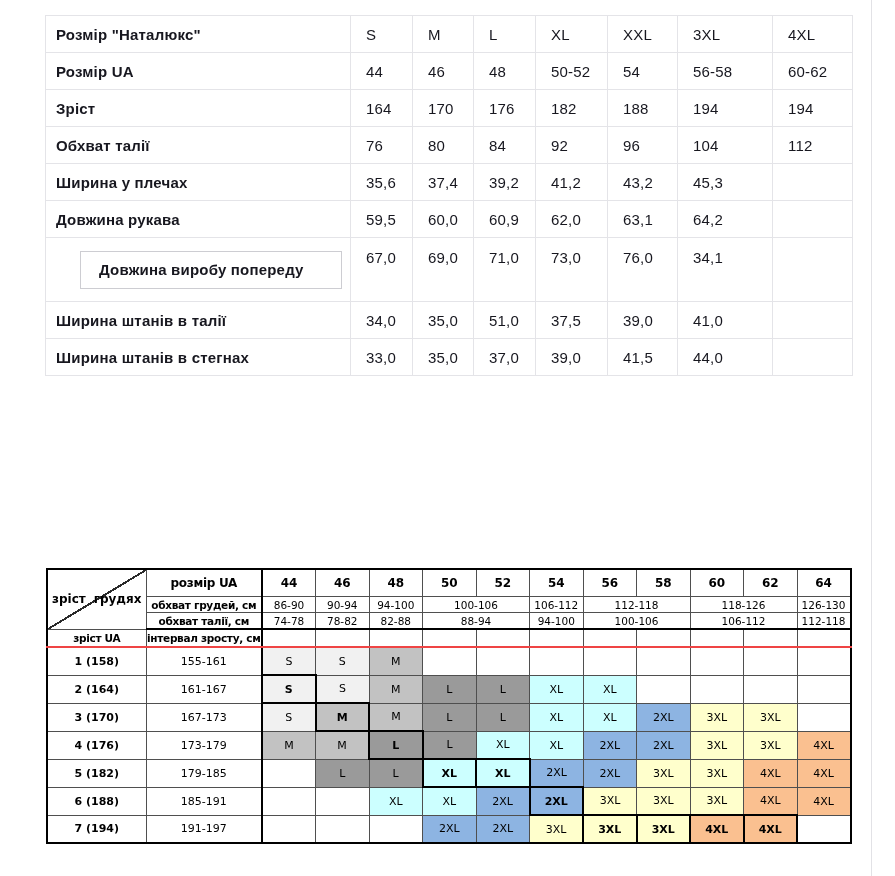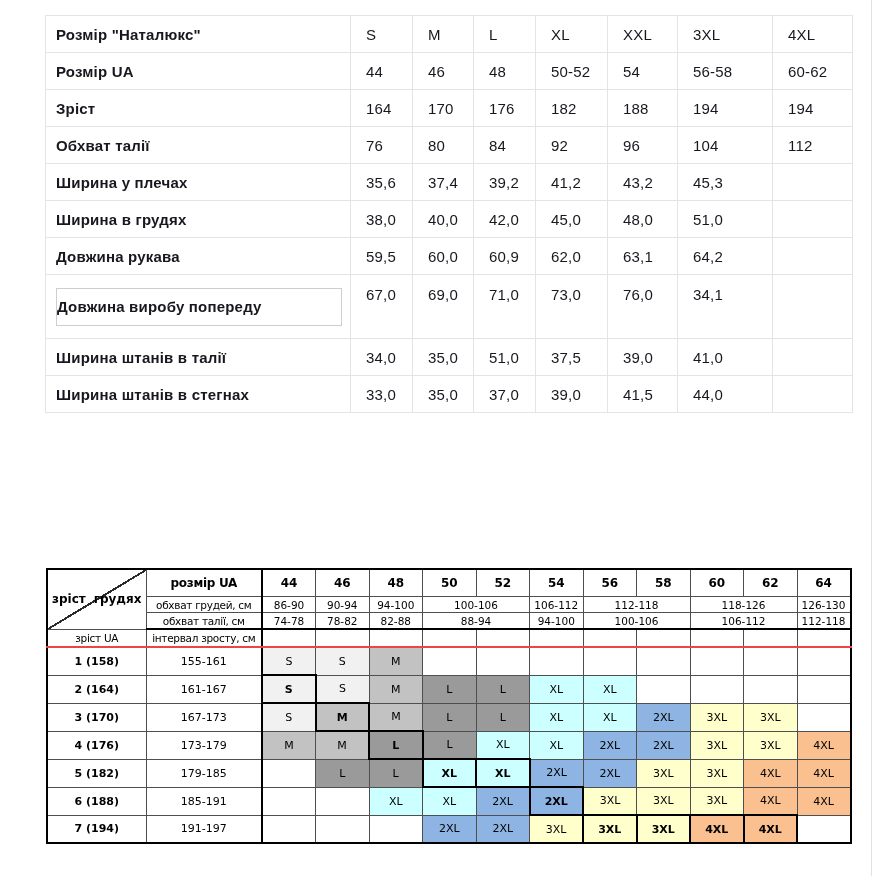--- a/index.html
+++ b/index.html
@@ -57,21 +57,23 @@
     padding-top: 11px;
   }
   .top-table td.lbl.boxed {
     padding: 0 8px 0 10px;
   }
   .top-table .box {
     border: 1px solid #cdcdd2;
     background: #ffffff;
     height: 36px;
     line-height: 36px;
+    padding-left: 18px;
     font-weight: 700;
+    margin-left: 24px;
   }
 
   
   .matrix {
     position: absolute;
     left: 46px;
     top: 568px;
     width: 804px;
     border-collapse: collapse;
     table-layout: fixed;
@@ -86,21 +88,21 @@
     overflow: hidden;
     white-space: nowrap;
   }
   .matrix { border: 2px solid #000; }
   .matrix tr.hdr-sizes td  { height: 26px; font-size: 12px; font-weight: bold; }
   .matrix tr.hdr-chest td,
   .matrix tr.hdr-waist td  { height: 15px; font-size: 10.5px; }
   .matrix tr.hdr-waist td  { border-bottom: 2px solid #000; }
   .matrix tr.subheader td  { height: 16px; border-bottom: 2px solid #ef4444; }
   .matrix tr.data-row td   { height: 26px; font-size: 11px; }
-  .matrix td.hl  { font-weight: normal; font-size: 10.5px; letter-spacing: -0.3px; }
+  .matrix td.hl  { font-weight: bold; font-size: 10.5px; letter-spacing: -0.3px; }
   .matrix td.row-lbl  { font-weight: bold; font-size: 11.5px; }
   .matrix td.interval { font-size: 11px; margin-top: 8px; }
   .matrix td.thick-r  { border-right: 2px solid #000; }
   .matrix td.diag {
     font-weight: bold;
     font-size: 12px;
     border: 2px solid #000;
   }
   
   .c-s   { background: var(--c-s); }
@@ -188,30 +190,20 @@
           <td class="val">112</td>
         </tr>
         <tr>
           <td class="lbl">Ширина у плечах</td>
           <td class="val">35,6</td>
           <td class="val">37,4</td>
           <td class="val">39,2</td>
           <td class="val">41,2</td>
           <td class="val">43,2</td>
           <td class="val">45,3</td>
-          <td class="val"></td>
-        </tr>
-        <tr>
-          <td class="lbl">Ширина в грудях</td>
-          <td class="val">38,0</td>
-          <td class="val">40,0</td>
-          <td class="val">42,0</td>
-          <td class="val">45,0</td>
-          <td class="val">48,0</td>
-          <td class="val">51,0</td>
           <td class="val"></td>
         </tr>
         <tr>
           <td class="lbl">Довжина рукава</td>
           <td class="val">59,5</td>
           <td class="val">60,0</td>
           <td class="val">60,9</td>
           <td class="val">62,0</td>
           <td class="val">63,1</td>
           <td class="val">64,2</td>

